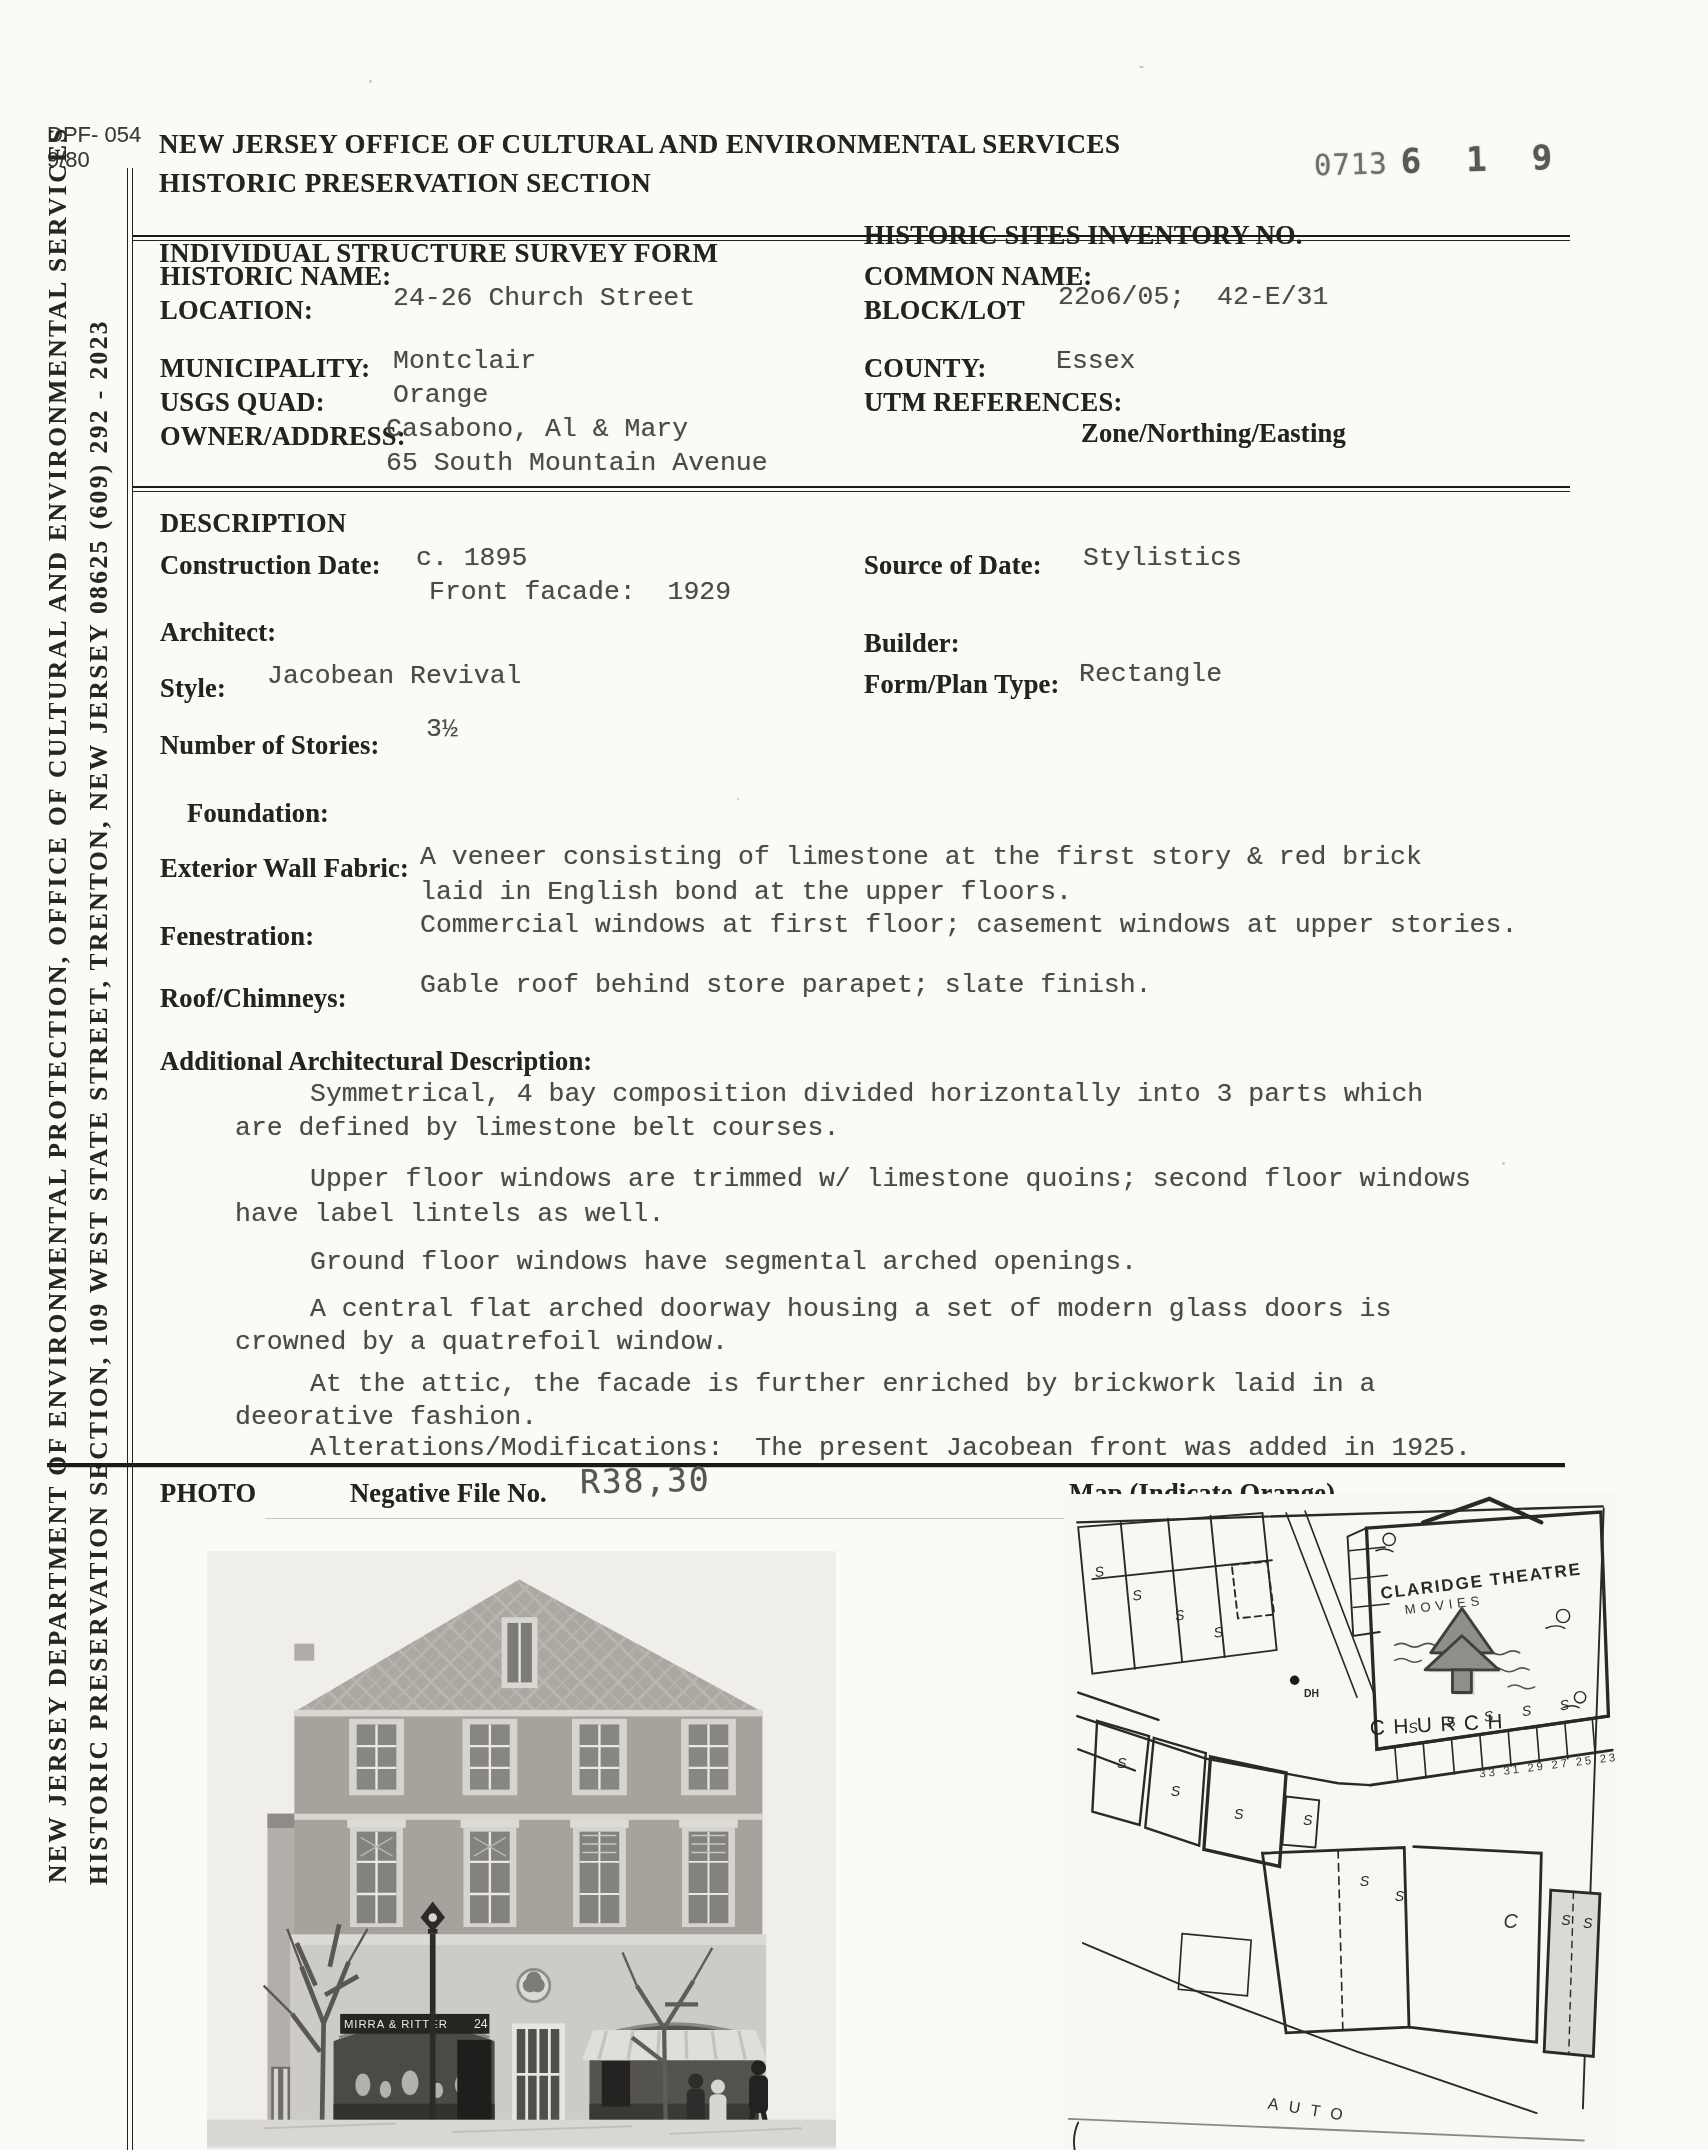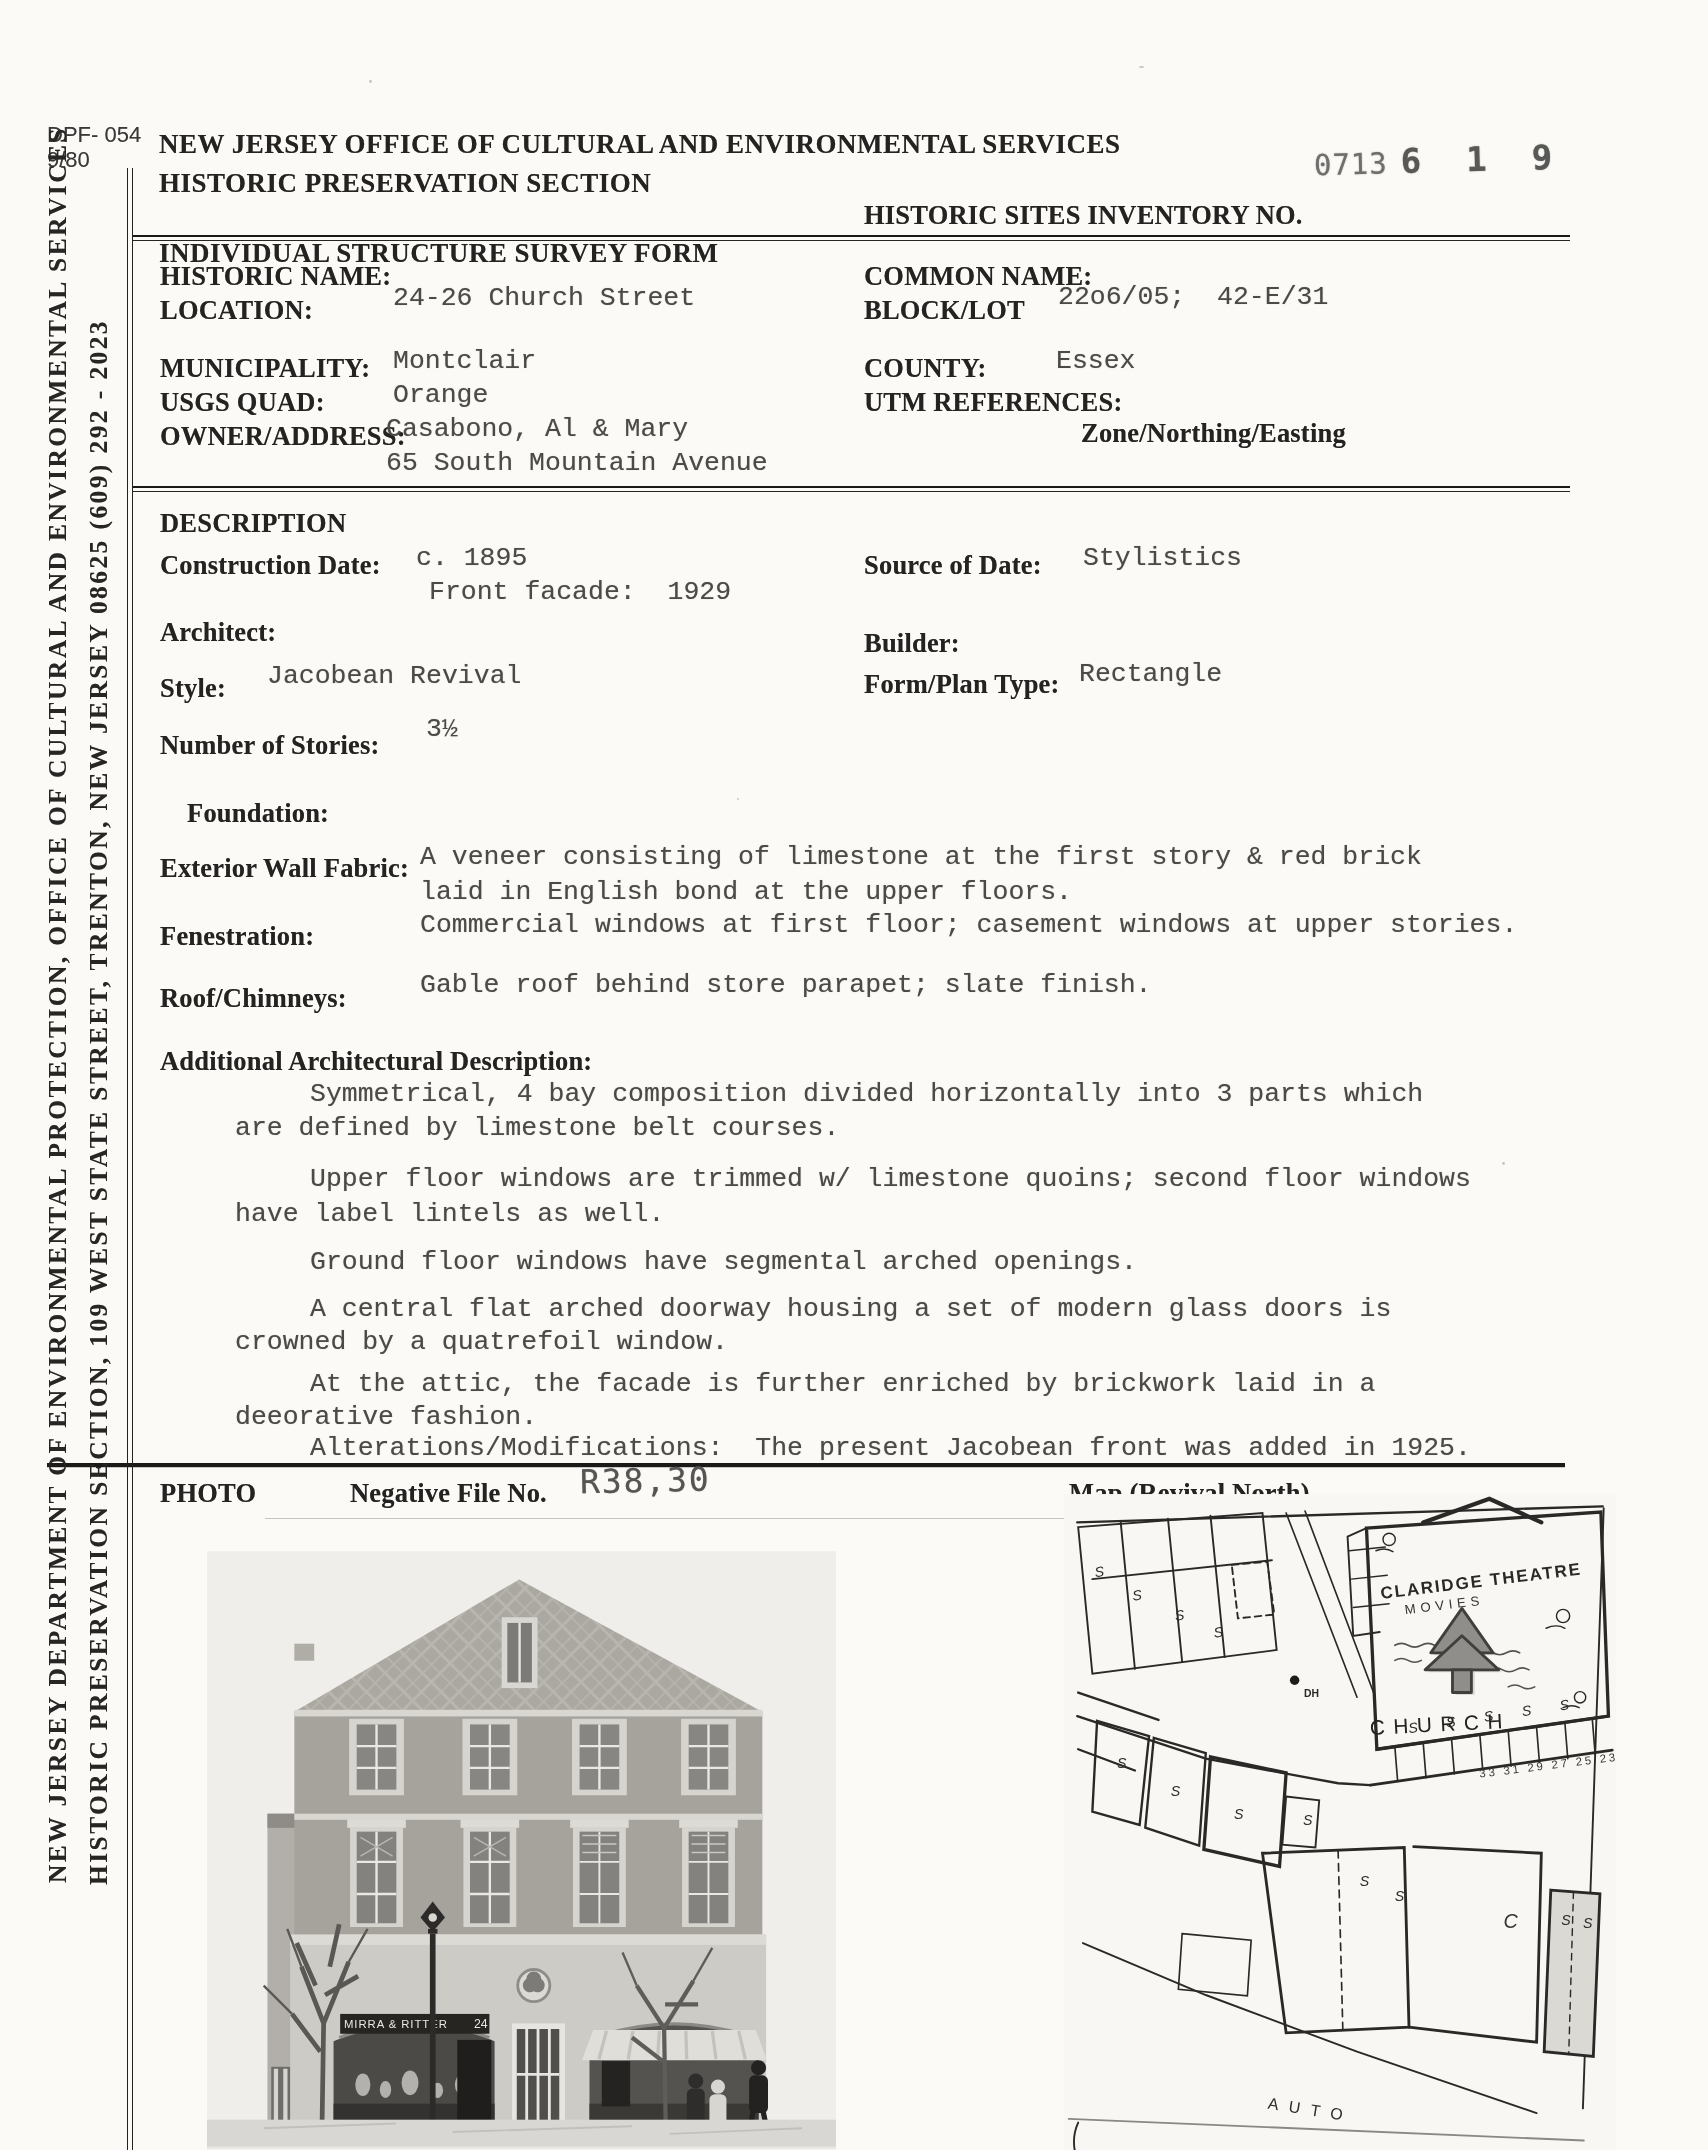--- a/index.html
+++ b/index.html
@@ -80,21 +80,21 @@
 <div class="page">
 
   <div class="small-sans" style="left:47px;top:122px;">
     <div>DPF- 054</div>
     <div>9/80</div>
   </div>
 
   <div class="lbl title" style="left:159px;top:129px;">NEW JERSEY OFFICE OF CULTURAL AND ENVIRONMENTAL SERVICES</div>
   <div class="lbl title" style="left:159px;top:168px;">HISTORIC PRESERVATION SECTION</div>
   <div class="lbl title" style="left:159px;top:207px;margin-top:31px;">INDIVIDUAL STRUCTURE SURVEY FORM</div>
-  <div class="lbl" style="left:864px;top:200px;">HISTORIC SITES INVENTORY NO.</div>
+  <div class="lbl" style="left:864px;top:220px;">HISTORIC SITES INVENTORY NO.</div>
 
   <div class="stamp" style="left:1314px;top:140px;transform:rotate(-1.5deg);">
     <span class="pre">0713</span><span class="num">6 1 9</span>
   </div>
 
   <div class="dbl-h" style="left:133px;top:235px;width:1437px;"></div>
   <div class="dbl-h" style="left:133px;top:486px;width:1437px;"></div>
   <div class="hv-h" style="left:47px;top:1463px;width:1518px;"></div>
   <div class="dbl-v" style="left:127px;top:168px;height:1982px;"></div>
 
@@ -168,21 +168,21 @@
 
   <div class="typed" style="left:310px;top:1369px;">At the attic, the facade is further enriched by brickwork laid in a</div>
   <div class="typed" style="left:235px;top:1402px;">deeorative fashion.</div>
 
   <div class="typed" style="left:310px;top:1433px;">Alterations/Modifications:  The present Jacobean front was added in 1925.</div>
 
   <div class="lbl" style="left:160px;top:1478px;">PHOTO</div>
   <div class="lbl" style="left:350px;top:1478px;">Negative File No.</div>
   <div class="hand" style="left:580px;top:1461px;">R38,30</div>
   <div class="pencil" style="left:265px;top:1518px;width:973px;"></div>
-  <div class="lbl" style="left:1069px;top:1478px;">Map  (Revival North)</div>
+  <div class="lbl" style="left:1069px;top:1478px;">Map  (Indicate Orange)</div>
 
   <svg style="position:absolute;left:207px;top:1551px;" width="629" height="600" viewBox="0 0 1332 1270">
     <defs>
       <linearGradient id="fade" x1="0" y1="0" x2="0" y2="1">
         <stop offset="0.82" stop-color="#d9d7d3"></stop>
         <stop offset="1" stop-color="#fbfaf7"></stop>
       </linearGradient>
       <pattern id="diam" width="56" height="56" patternUnits="userSpaceOnUse" patternTransform="rotate(45)">
         <rect width="56" height="56" fill="#aba7a1"></rect>
         <path d="M0 0H56M0 28H56" stroke="#b9b5af" stroke-width="6"></path>

